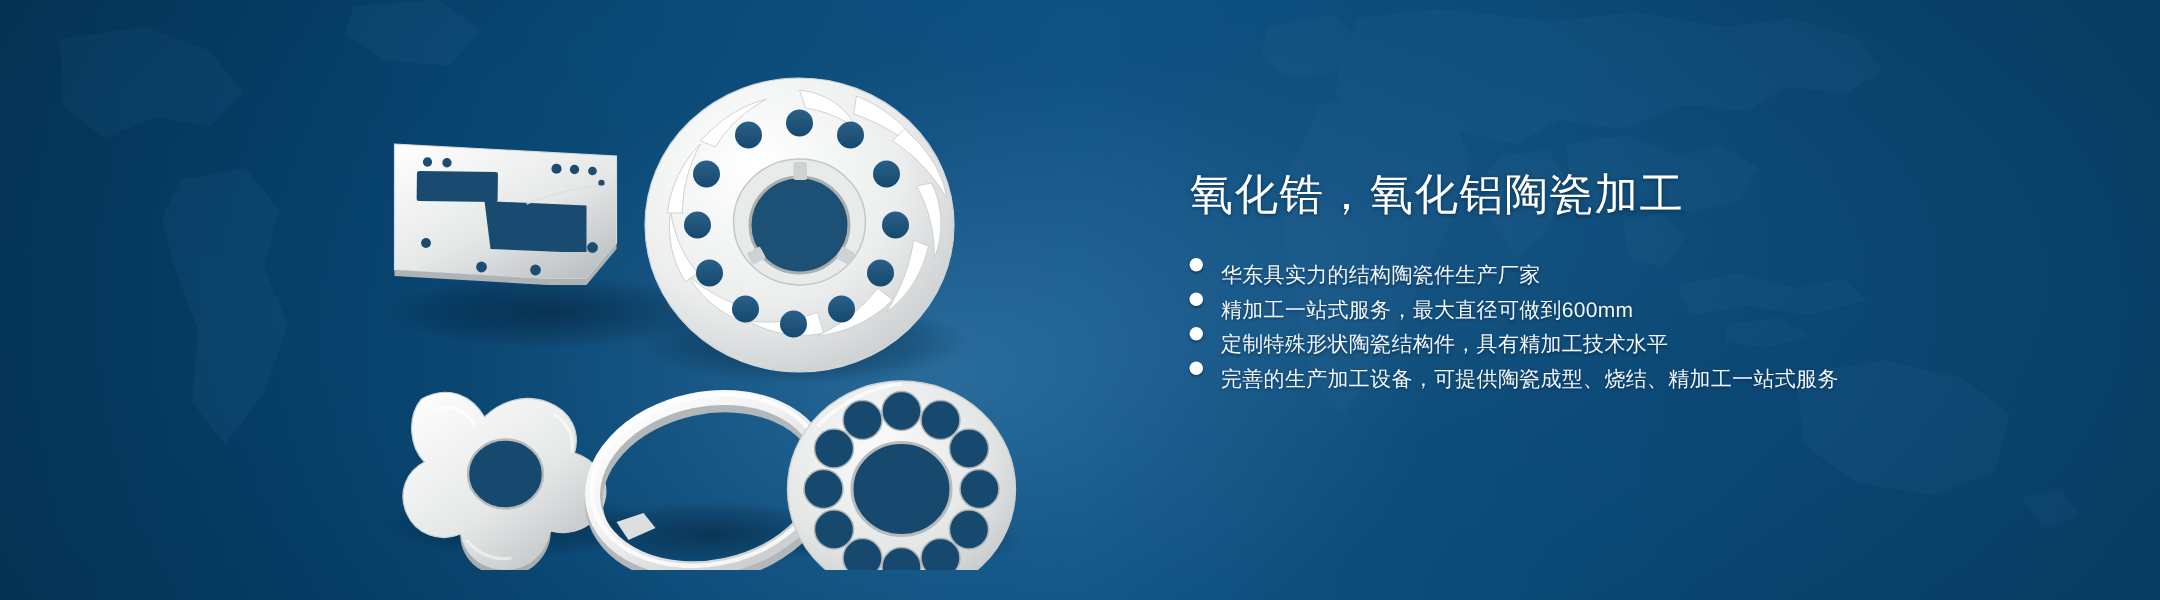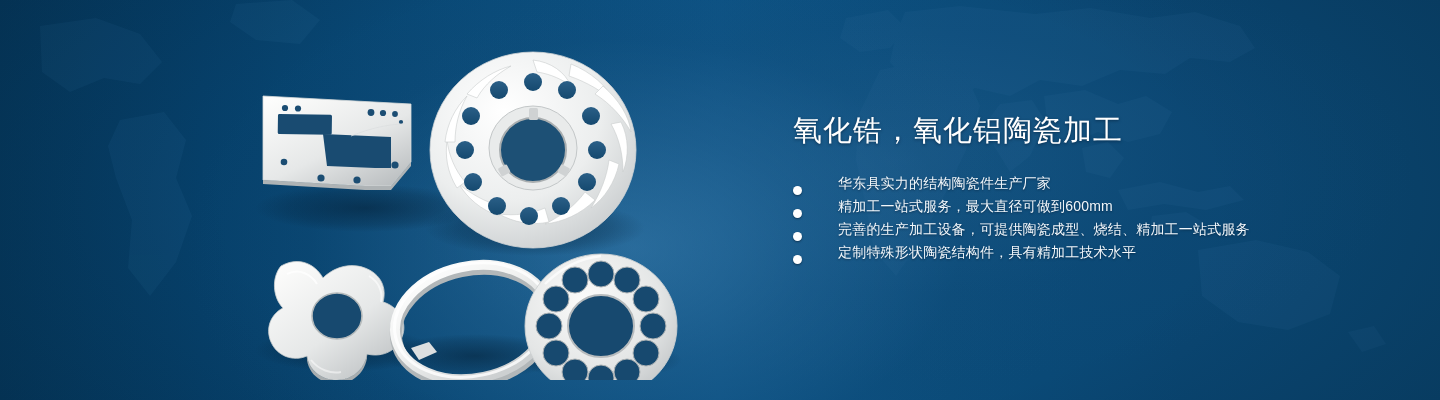--- a/index.html
+++ b/index.html
@@ -60,24 +60,23 @@
     color:#ffffff;
     font-size:29px;
     line-height:40px;
     letter-spacing:1px;
     font-weight:400;
     text-shadow:0 1px 3px rgba(0,20,40,.55);
     white-space:nowrap;
   }
   .bullets{ list-style:none; margin-top:22px; }
   .bullet{
-    display:flex; align-items:flex-end;
+    display:flex; align-items:flex-start;
     height:23px;
     margin-bottom:0px;
-    gap:24px;
   }
   .dot{
     width:9px; height:9px; border-radius:50%;
     background:#ffffff;
     flex:0 0 auto;
     margin-right:12px;
     box-shadow:0 1px 2px rgba(0,15,30,.5);
   }
   .btext{
     color:#f2f7fb;
@@ -295,22 +294,22 @@
       <li class="bullet">
         <span class="dot"></span>
         <span class="btext">华东具实力的结构陶瓷件生产厂家</span>
       </li>
       <li class="bullet">
         <span class="dot"></span>
         <span class="btext">精加工一站式服务，最大直径可做到600mm</span>
       </li>
       <li class="bullet">
         <span class="dot"></span>
-        <span class="btext">完善的生产加工设备，可提供陶瓷成型、烧结、精加工一站式服务</span>
+        <span class="btext">定制特殊形状陶瓷结构件，具有精加工技术水平</span>
       </li>
       <li class="bullet">
         <span class="dot"></span>
-        <span class="btext">定制特殊形状陶瓷结构件，具有精加工技术水平</span>
+        <span class="btext">完善的生产加工设备，可提供陶瓷成型、烧结、精加工一站式服务</span>
       </li>
     </ul>
 
   </div>
 </div>
 
 </body></html>

